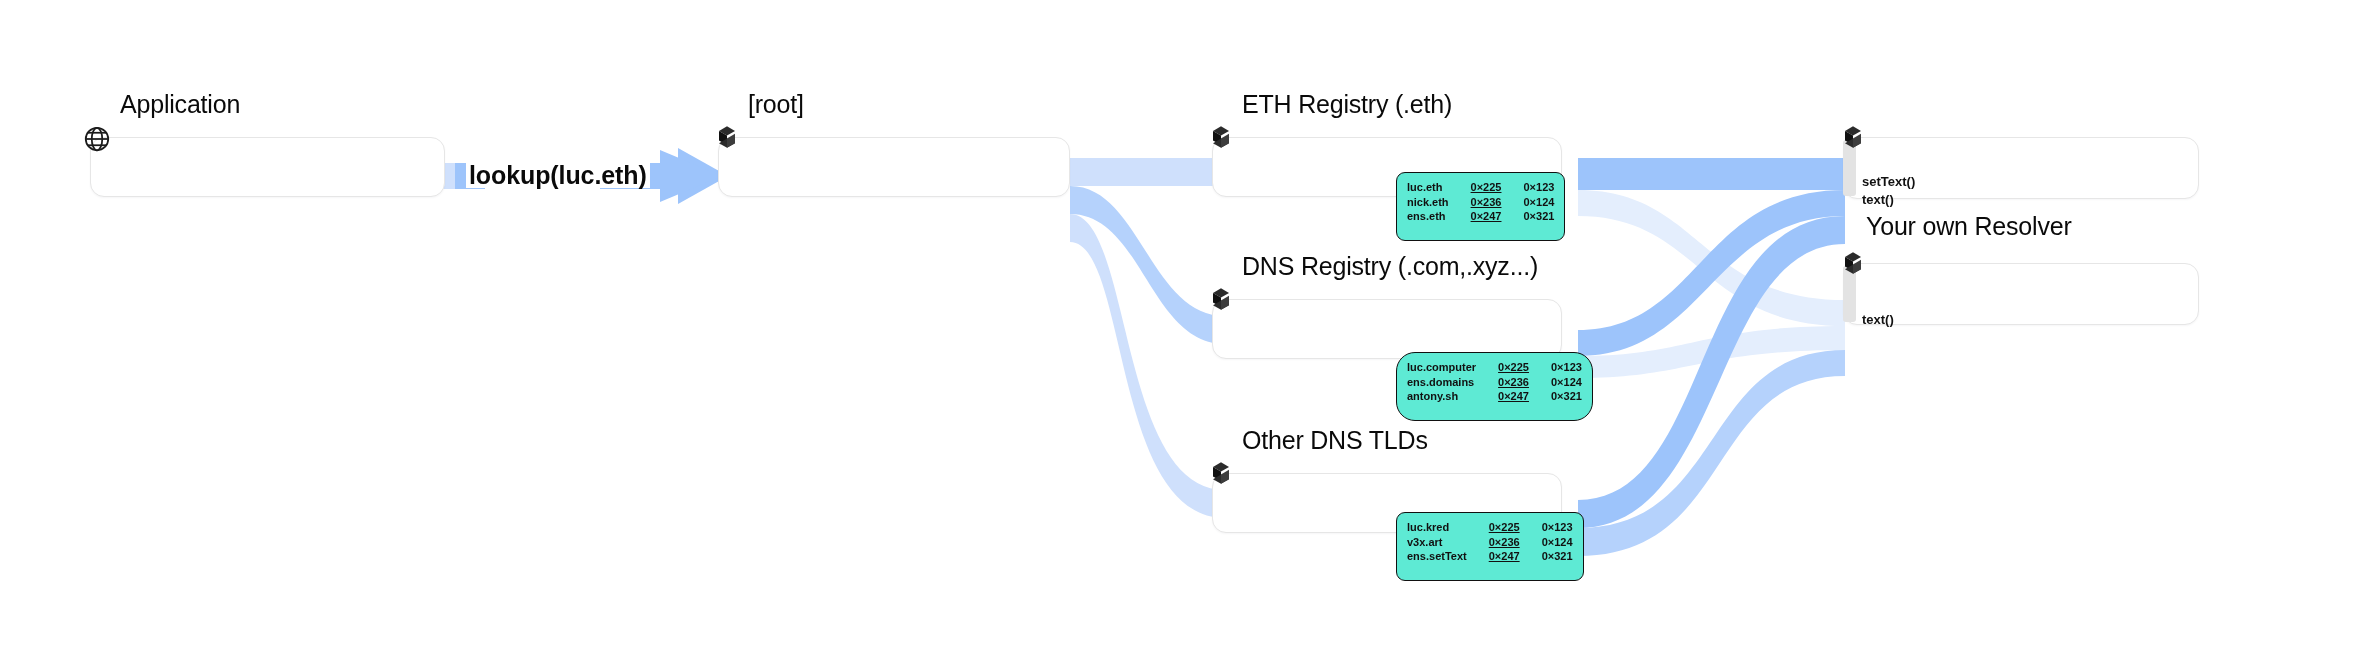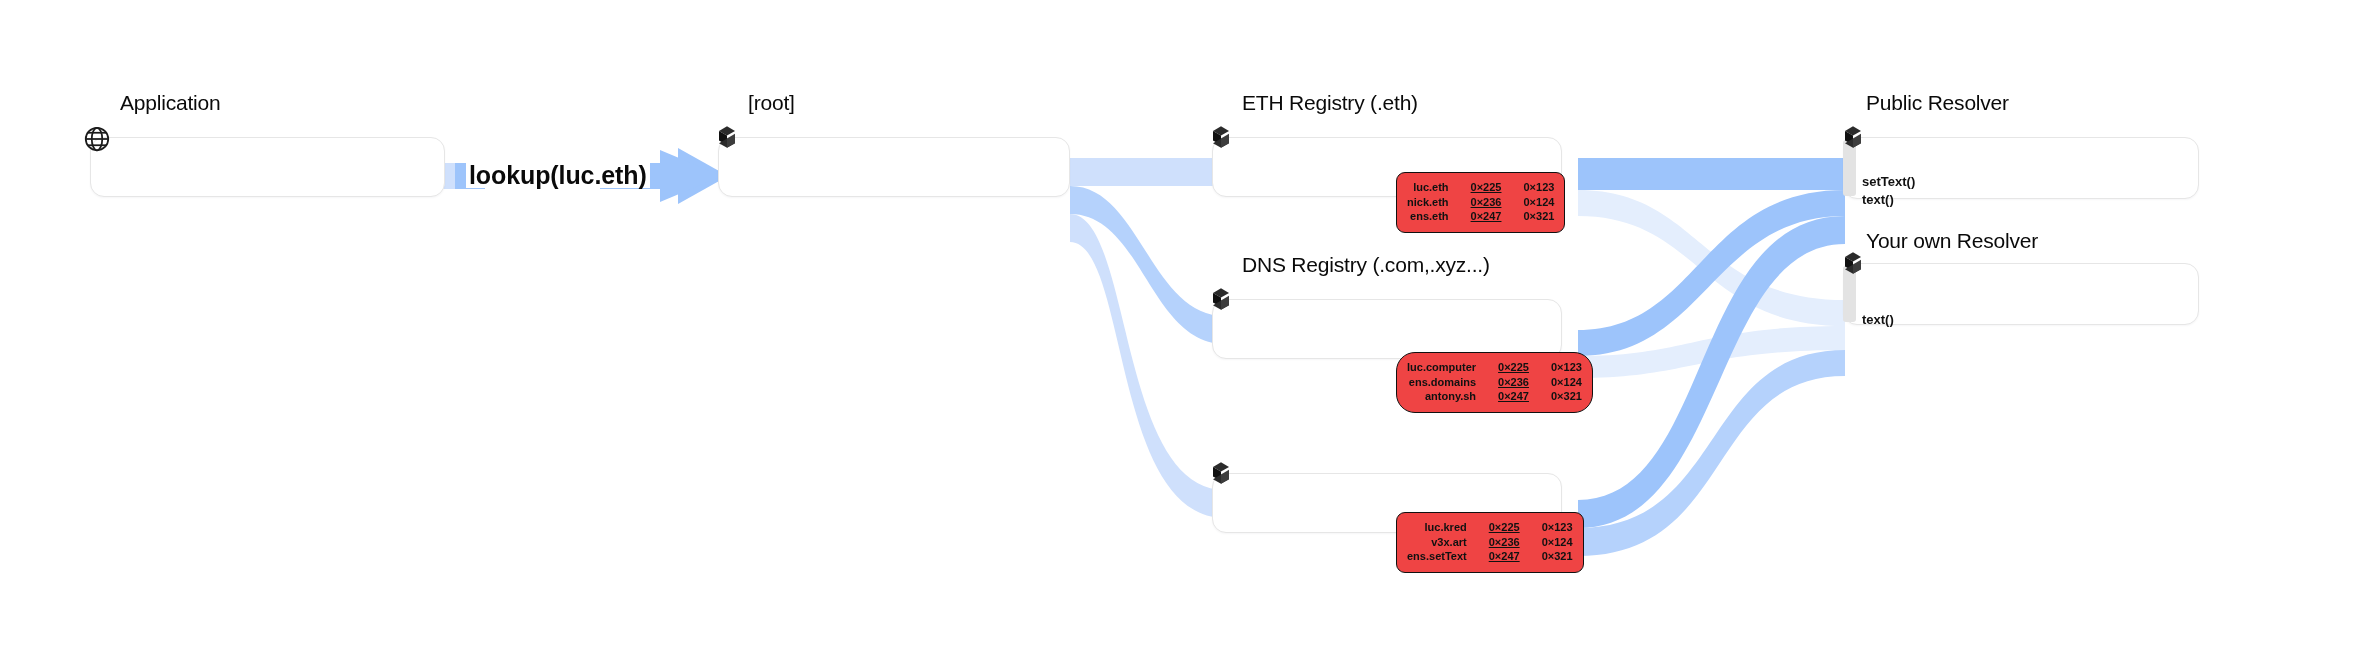--- a/index.html
+++ b/index.html
@@ -31,21 +31,21 @@
     box-sizing: border-box;
     background: #ffffff;
     border: 1px solid #e6e6e6;
     border-radius: 14px;
     box-shadow: 0 1px 2px rgba(16,24,40,0.04);
   }
   .node-title {
     position: absolute;
     white-space: nowrap;
     color: #0a0a0a;
-    font-size: 21px;
+    font-size: 25px;
     font-weight: 400;
     letter-spacing: -0.2px;
     line-height: 1;
   }
   .node-icon {
     position: absolute;
     width: 30px;
     height: 30px;
     z-index: 6;
   }
@@ -62,26 +62,25 @@
     color: #111111;
     font-size: 13px;
     font-weight: 700;
     line-height: 1.35;
     white-space: nowrap;
     z-index: 5;
   }
   .record-table {
     position: absolute;
     box-sizing: border-box;
-    background: #ef4444;
+    background: #5eead4;
     border: 1.5px solid #111111;
     border-radius: 9px;
-    padding: 7px 10px 8px 10px;
+    padding: 7px 10px 16px 10px;
     z-index: 7;
-    text-align: right;
   }
   .record-table table {
     border-collapse: collapse;
     font-size: 11px;
     font-weight: 700;
     color: #111111;
     line-height: 1.33;
   }
   .record-table td {
     padding: 0 0 0 0;
@@ -242,20 +241,21 @@
         <tr>
           <td class="c-name">antony.sh</td>
           <td class="c-a">0×247</td>
           <td class="c-b">0×321</td>
         </tr>
       </tbody>
     </table>
   </div>
 
   <div class="node" style="left:1212px; top:473px; width:350px; height:60px;"></div>
+  <div class="node-title" style="left:1242px; top:428px;">Other DNS TLDs</div>
   <div class="node-icon" style="left:1206px; top:458px;">
     <svg viewBox="0 0 24 24">
       <path d="M12 3.4 L18.4 7.1 L12 10.8 L5.6 7.1 Z" fill="#2b2b2b"></path>
       <path d="M5.6 7.1 L12 10.8 L12 18.4 L5.6 14.7 Z" fill="#111111"></path>
       <path d="M12 13.2 L18.4 16.9 L12 20.6 L5.6 16.9 Z" fill="#2b2b2b"></path>
       <path d="M18.4 9.3 L18.4 16.9 L12 20.6 L12 13.2 Z" fill="#3d3d3d"></path>
     </svg>
   </div>
 
   <div class="record-table" style="left:1396px; top:512px;">
@@ -275,37 +275,36 @@
           <td class="c-name">ens.setText</td>
           <td class="c-a">0×247</td>
           <td class="c-b">0×321</td>
         </tr>
       </tbody>
     </table>
   </div>
 
   <div class="node" style="left:1843px; top:137px; width:356px; height:62px;"></div>
   <div class="port-bar" style="left:1843px; top:140px; height:56px;"></div>
-  <div class="node-title" style="left:1866px; top:92px;">Public Resolver</div>
   <div class="node-icon" style="left:1838px; top:122px;">
     <svg viewBox="0 0 24 24">
       <path d="M12 3.4 L18.4 7.1 L12 10.8 L5.6 7.1 Z" fill="#2b2b2b"></path>
       <path d="M5.6 7.1 L12 10.8 L12 18.4 L5.6 14.7 Z" fill="#111111"></path>
       <path d="M12 13.2 L18.4 16.9 L12 20.6 L5.6 16.9 Z" fill="#2b2b2b"></path>
       <path d="M18.4 9.3 L18.4 16.9 L12 20.6 L12 13.2 Z" fill="#3d3d3d"></path>
     </svg>
   </div>
   <div class="methods" style="left:1862px; top:173px;">
     <div>setText()</div>
     <div>text()</div>
   </div>
 
   <div class="node" style="left:1843px; top:263px; width:356px; height:62px;"></div>
   <div class="port-bar" style="left:1843px; top:266px; height:56px;"></div>
-  <div class="node-title" style="left:1866px; top:230px;">Your own Resolver</div>
+  <div class="node-title" style="left:1866px; top:214px;">Your own Resolver</div>
   <div class="node-icon" style="left:1838px; top:248px;">
     <svg viewBox="0 0 24 24">
       <path d="M12 3.4 L18.4 7.1 L12 10.8 L5.6 7.1 Z" fill="#2b2b2b"></path>
       <path d="M5.6 7.1 L12 10.8 L12 18.4 L5.6 14.7 Z" fill="#111111"></path>
       <path d="M12 13.2 L18.4 16.9 L12 20.6 L5.6 16.9 Z" fill="#2b2b2b"></path>
       <path d="M18.4 9.3 L18.4 16.9 L12 20.6 L12 13.2 Z" fill="#3d3d3d"></path>
     </svg>
   </div>
   <div class="methods" style="left:1862px; top:311px;">
     <div>text()</div>

